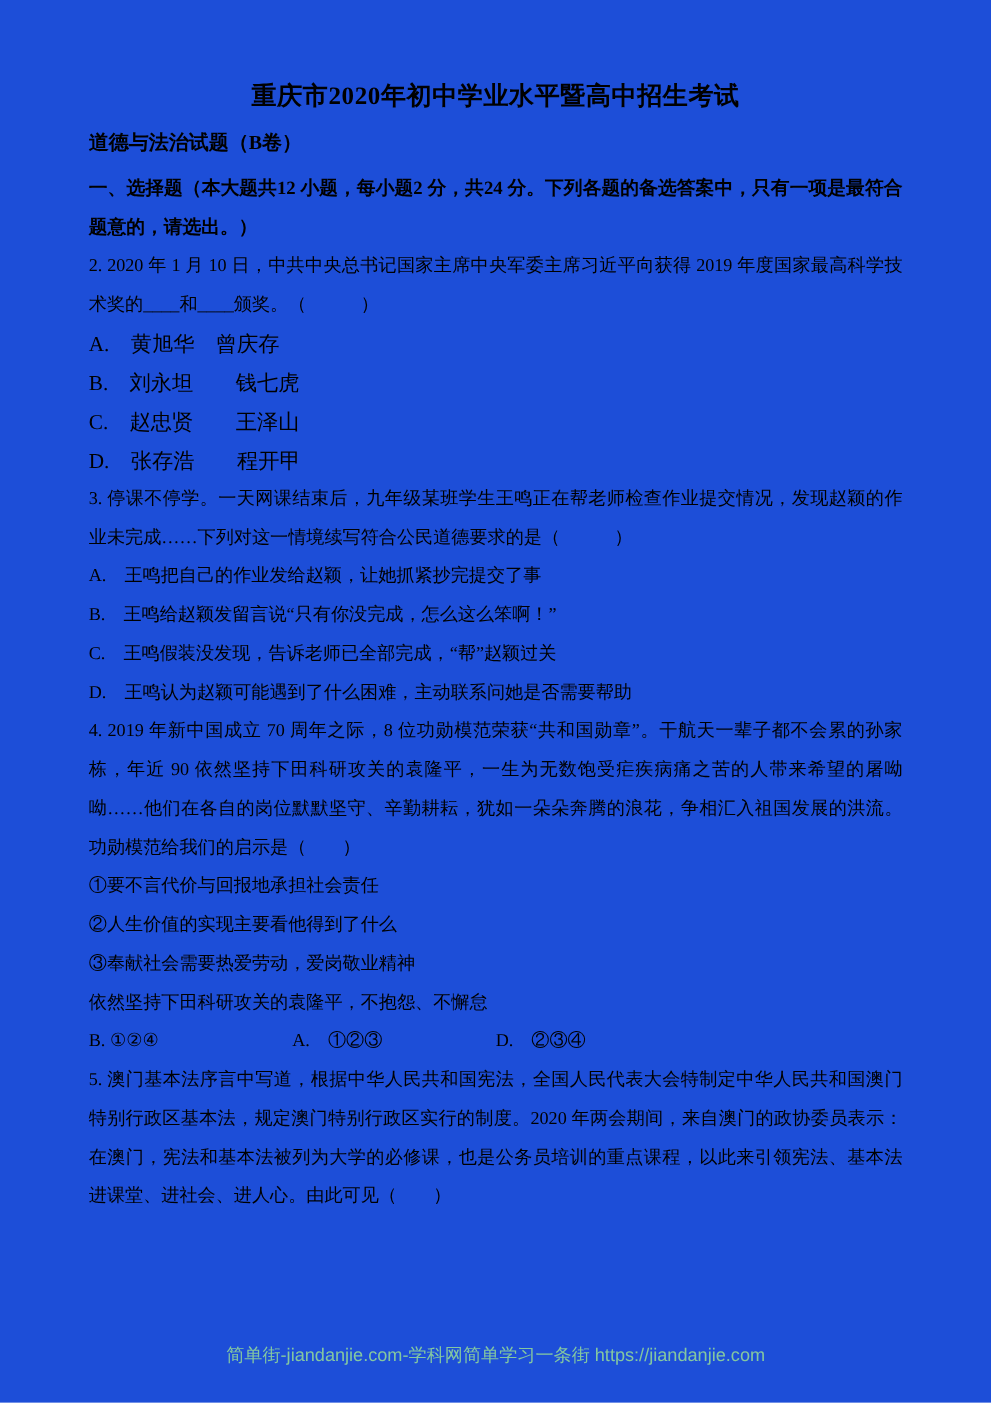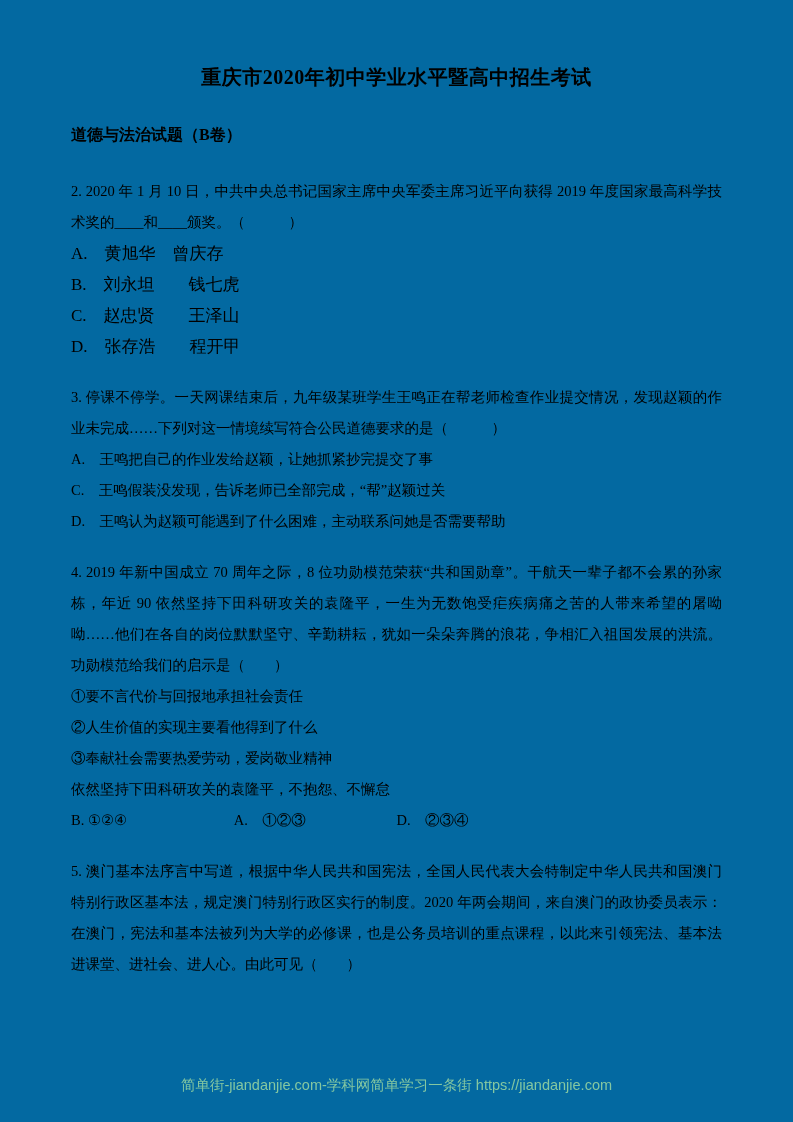--- a/index.html
+++ b/index.html
@@ -7,22 +7,21 @@
   body {
     width: 793px; height: 1122px;
     font-family: "Liberation Serif", "DejaVu Serif", serif;
     color: #000000;
     overflow: hidden;
   }
   .page {
     width: 793px; height: 1122px;
     padding: 58px 71px 26px 71px;
     display: flex; flex-direction: column;
-    background: #0369a1;
-    gap: 20px;
+    background: #1d4ed8;
   }
   .title {
     text-align: center; font-size: 20px; font-weight: bold;
     line-height: 38px; letter-spacing: 0.5px;
   }
   .subtitle {
     text-align: left; font-size: 16px; font-weight: bold;
     line-height: 38px; margin-bottom: 2px;
   }
   .section-header {
@@ -50,35 +49,37 @@
   }
 </style>
 </head>
 <body>
 
 <div class="page">
 
   <h1 class="title">重庆市2020年初中学业水平暨高中招生考试</h1>
   <h2 class="subtitle">道德与法治试题（B卷）</h2>
 
+  <p class="section-header">一、选择题（本大题共12 小题，每小题2 分，共24 分。下列各题的备选答案中，只有一项是最符合题意的，请选出。）</p>
 
 
   <div>
     <p class="stem">2. 2020 年 1 月 10 日，中共中央总书记国家主席中央军委主席习近平向获得 2019 年度国家最高科学技术奖的____和____颁奖。（　　　）</p>
     <div class="row2">
       <span>A.　黄旭华　曾庆存</span>
       <span>B.　刘永坦　　钱七虎</span>
       <span>C.　赵忠贤　　王泽山</span>
       <span>D.　张存浩　　程开甲</span>
     </div>
   </div>
 
   <div>
     <p class="stem">3. 停课不停学。一天网课结束后，九年级某班学生王鸣正在帮老师检查作业提交情况，发现赵颖的作业未完成……下列对这一情境续写符合公民道德要求的是（　　　）</p>
     <p class="opt-line">A.　王鸣把自己的作业发给赵颖，让她抓紧抄完提交了事</p>
+    <p class="opt-line">B.　王鸣给赵颖发留言说“只有你没完成，怎么这么笨啊！”</p>
     <p class="opt-line">C.　王鸣假装没发现，告诉老师已全部完成，“帮”赵颖过关</p>
     <p class="opt-line">D.　王鸣认为赵颖可能遇到了什么困难，主动联系问她是否需要帮助</p>
   </div>
 
   <div>
     <p class="stem">4. 2019 年新中国成立 70 周年之际，8 位功勋模范荣获“共和国勋章”。干航天一辈子都不会累的孙家栋，年近 90 依然坚持下田科研攻关的袁隆平，一生为无数饱受疟疾病痛之苦的人带来希望的屠呦呦……他们在各自的岗位默默坚守、辛勤耕耘，犹如一朵朵奔腾的浪花，争相汇入祖国发展的洪流。功勋模范给我们的启示是（　　）</p>
     <p class="opt-line">①要不言代价与回报地承担社会责任</p>
     <p class="opt-line">②人生价值的实现主要看他得到了什么</p>
     <p class="opt-line">③奉献社会需要热爱劳动，爱岗敬业精神</p>
     <p class="opt-line">依然坚持下田科研攻关的袁隆平，不抱怨、不懈怠</p>

